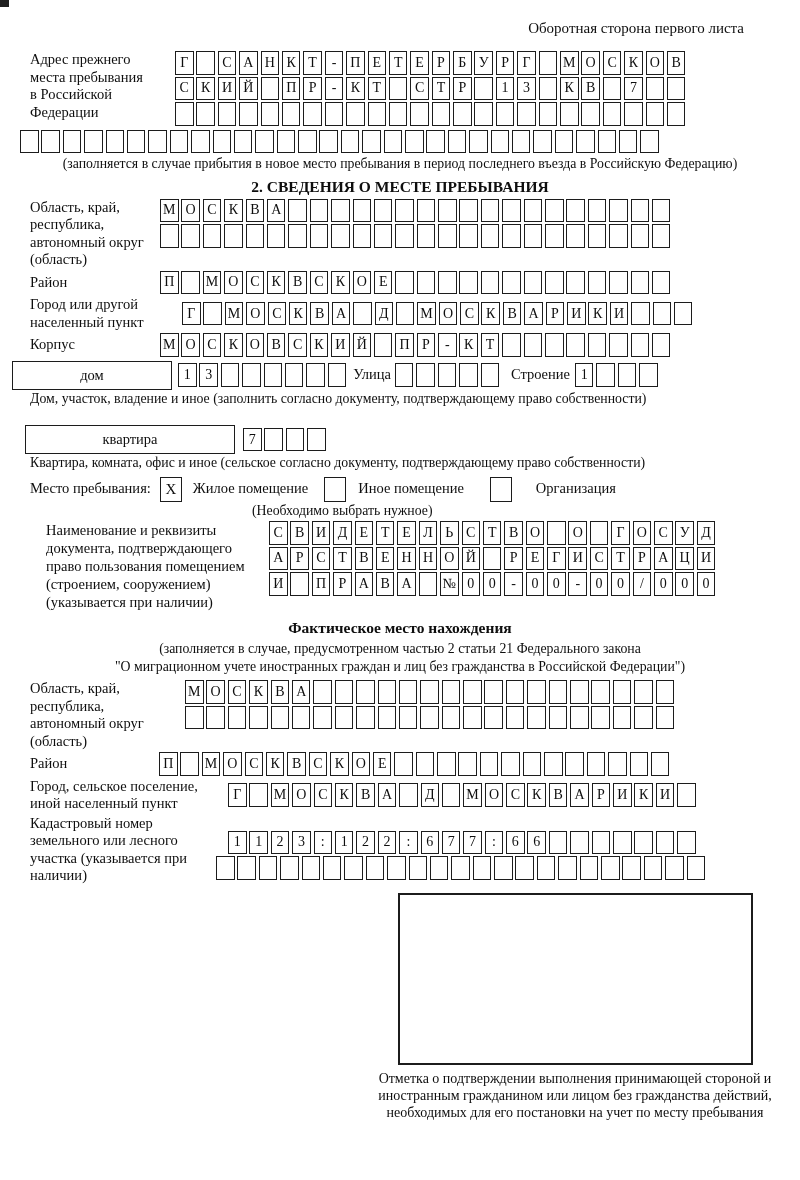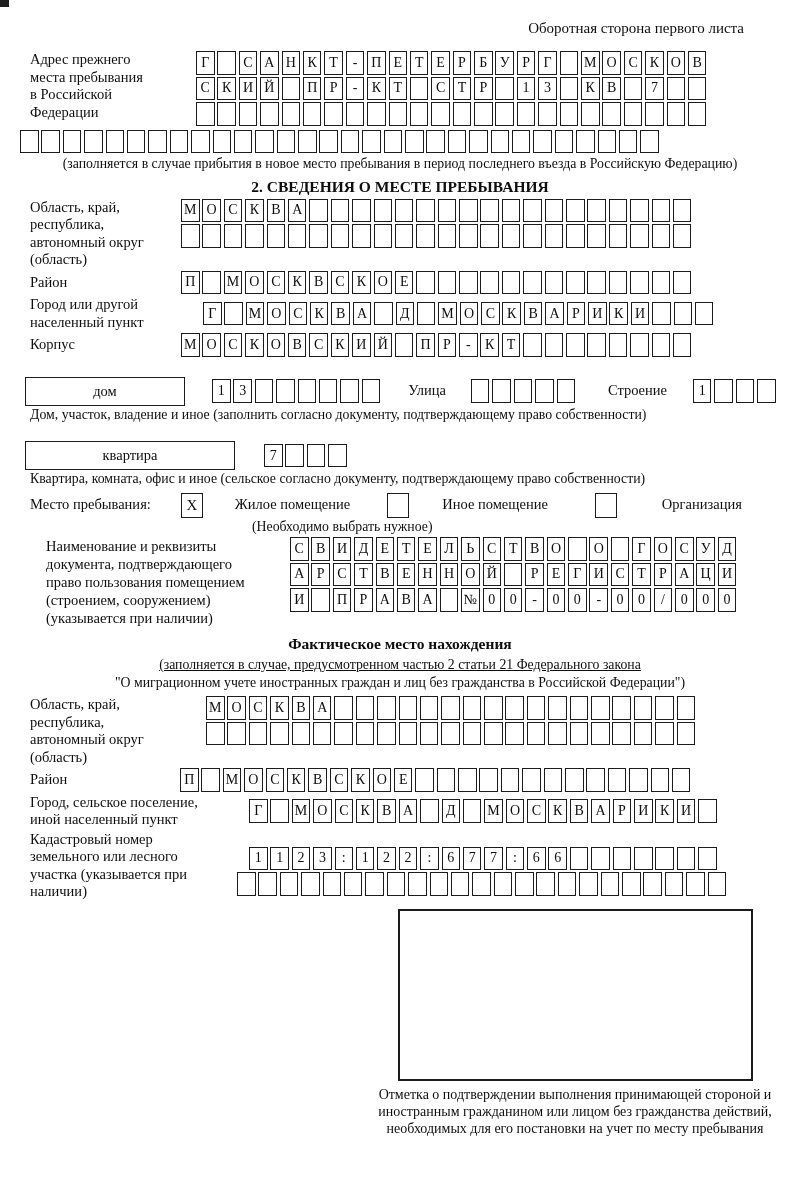--- a/index.html
+++ b/index.html
@@ -7,21 +7,21 @@
   body {
     width:800px; height:1180px;
     background:#ffffff; color:#0e0e0e;
     font-family:"Liberation Serif","DejaVu Serif",serif;
     font-size:14.5px;
     position:relative; overflow:hidden;
   }
   .corner-artifact { position:absolute; left:0; top:0; width:9px; height:7px; background:#1f1f1f; }
   .note-right { text-align:right; padding:20px 56px 0 0; font-size:15px; }
 
-  .frow { display:flex; align-items:flex-start; padding-left:30px; margin-top:2px;gap:21px; }
+  .frow { display:flex; align-items:flex-start; padding-left:30px; margin-top:2px; }
   .frow.vcenter { align-items:center; }
   .label { flex:0 0 auto; font-size:14.5px; line-height:17.5px; }
   .rows { flex:0 0 auto; }
 
   .boxes { display:flex; margin-bottom:2px; }
   .box {
     flex:0 0 auto; width:18.5px; height:23.5px;
     border:1.6px solid #1c1c1c; margin-right:2.9px;
     display:flex; align-items:center; justify-content:center;
     font-size:14px; background:#fff;
@@ -313,21 +313,21 @@
       <span class="box"></span>
       <span class="box"></span>
       <span class="box"></span>
       <span class="box"></span>
       <span class="box"></span>
       <span class="box"></span>
       <span class="box"></span>
     </div>
 </div>
 
-<div class="frow vcenter" style="padding-left:25px; margin-top:20px;">
+<div class="frow vcenter" style="padding-left:12px; margin-top:4px;">
   <div class="wide-label" style="width:160px;">дом</div>
   <div class="boxes" style="margin:0 0 0 6px;">
       <span class="box">1</span>
       <span class="box">3</span>
       <span class="box"></span>
       <span class="box"></span>
       <span class="box"></span>
       <span class="box"></span>
       <span class="box"></span>
       <span class="box"></span>
@@ -441,21 +441,21 @@
         <span class="box">0</span>
         <span class="box">/</span>
         <span class="box">0</span>
         <span class="box">0</span>
         <span class="box">0</span>
       </div>
   </div>
 </div>
 
 <div class="sec-title" style="margin-top:8px;">Фактическое место нахождения</div>
-<div class="caption center" style="margin-top:4px;text-decoration:underline;">(заполняется в случае, предусмотренном частью 2 статьи 21 Федерального закона</div>
+<div class="caption center" style="margin-top:4px;">(заполняется в случае, предусмотренном частью 2 статьи 21 Федерального закона</div>
 <div class="caption center">"О миграционном учете иностранных граждан и лиц без гражданства в Российской Федерации")</div>
 
 <div class="frow" style="margin-top:5px;">
   <div class="label" style="width:155px; padding-right:8px;">Область, край, республика, автономный округ (область)</div>
   <div class="rows">
     <div class="boxes">
         <span class="box">М</span>
         <span class="box">О</span>
         <span class="box">С</span>
         <span class="box">К</span>

